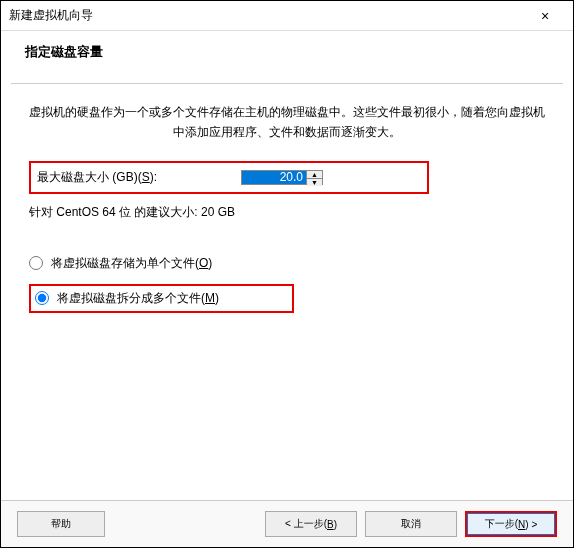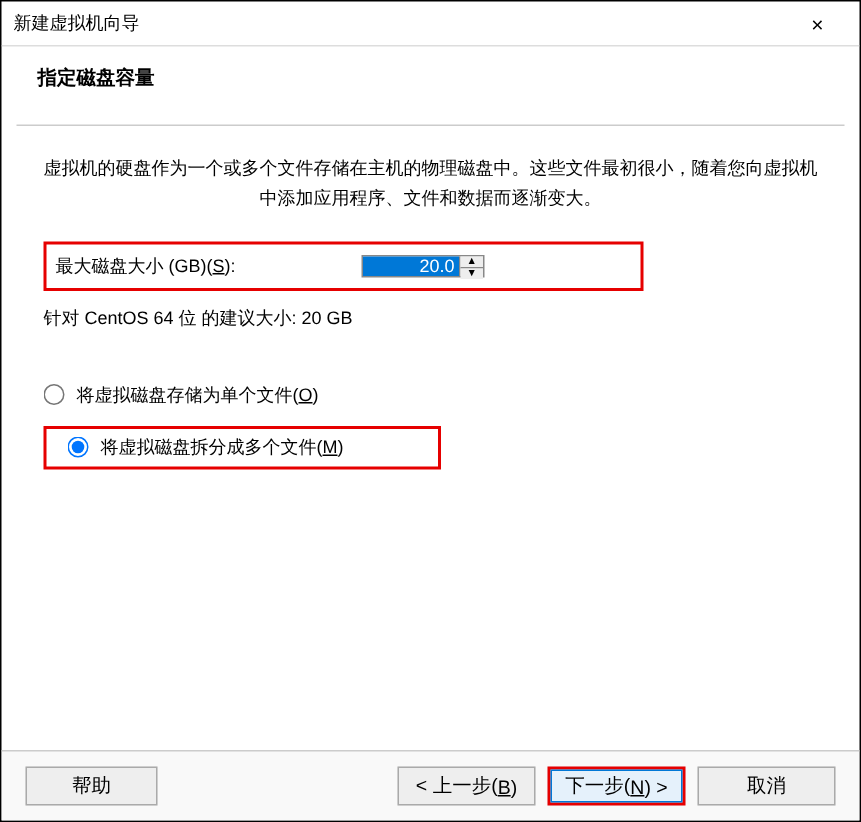--- a/index.html
+++ b/index.html
@@ -87,21 +87,21 @@
     .radios { }
     .radio-row {
       display: flex;
       align-items: center;
       font-size: 12px;
       padding: 4px 0;
       margin-bottom: 8px;
     }
     .radio-row.highlight {
       border: 2px solid #e60000;
-      padding: 4px 14px;
+      padding: 4px 4px;
       width: 265px;
     }
     .radio-row input { margin-right: 8px; width: 14px; height: 14px; }
     .split-desc {
       font-size: 12px;
       line-height: 1.7;
       padding-left: 22px;
       margin-top: 4px;
     }
     .footer {
@@ -115,21 +115,21 @@
       align-items: center;
       gap: 8px;
       background: #f9f9f9;
     }
     .footer .spacer { flex: 1; }
     .btn {
       min-width: 92px;
       height: 26px;
       border: 1px solid #aaa;
       background: #eee;
-      font-size: 13px;
+      font-size: 10px;
       cursor: pointer;
       display: flex;
       align-items: center;
       justify-content: center;
     }
     .btn.help { min-width: 88px; }
     .btn.next {
       border: 2px solid #e60000;
       outline: 1px solid #0078d7;
       outline-offset: -3px;
@@ -188,19 +188,19 @@
 </div>
 
 <div class="footer">
   <button class="btn help">帮助</button>
   <div class="spacer"></div>
   <button class="btn">
     <span>&lt; 上一步(</span>
       <span class="underline">B</span>
       <span>)</span>
   </button>
+  <button class="btn">取消</button>
   <button class="btn next">
     <span>下一步(</span>
       <span class="underline">N</span>
       <span>) &gt;</span>
   </button>
-  <button class="btn">取消</button>
 </div>
 
 </body></html>

